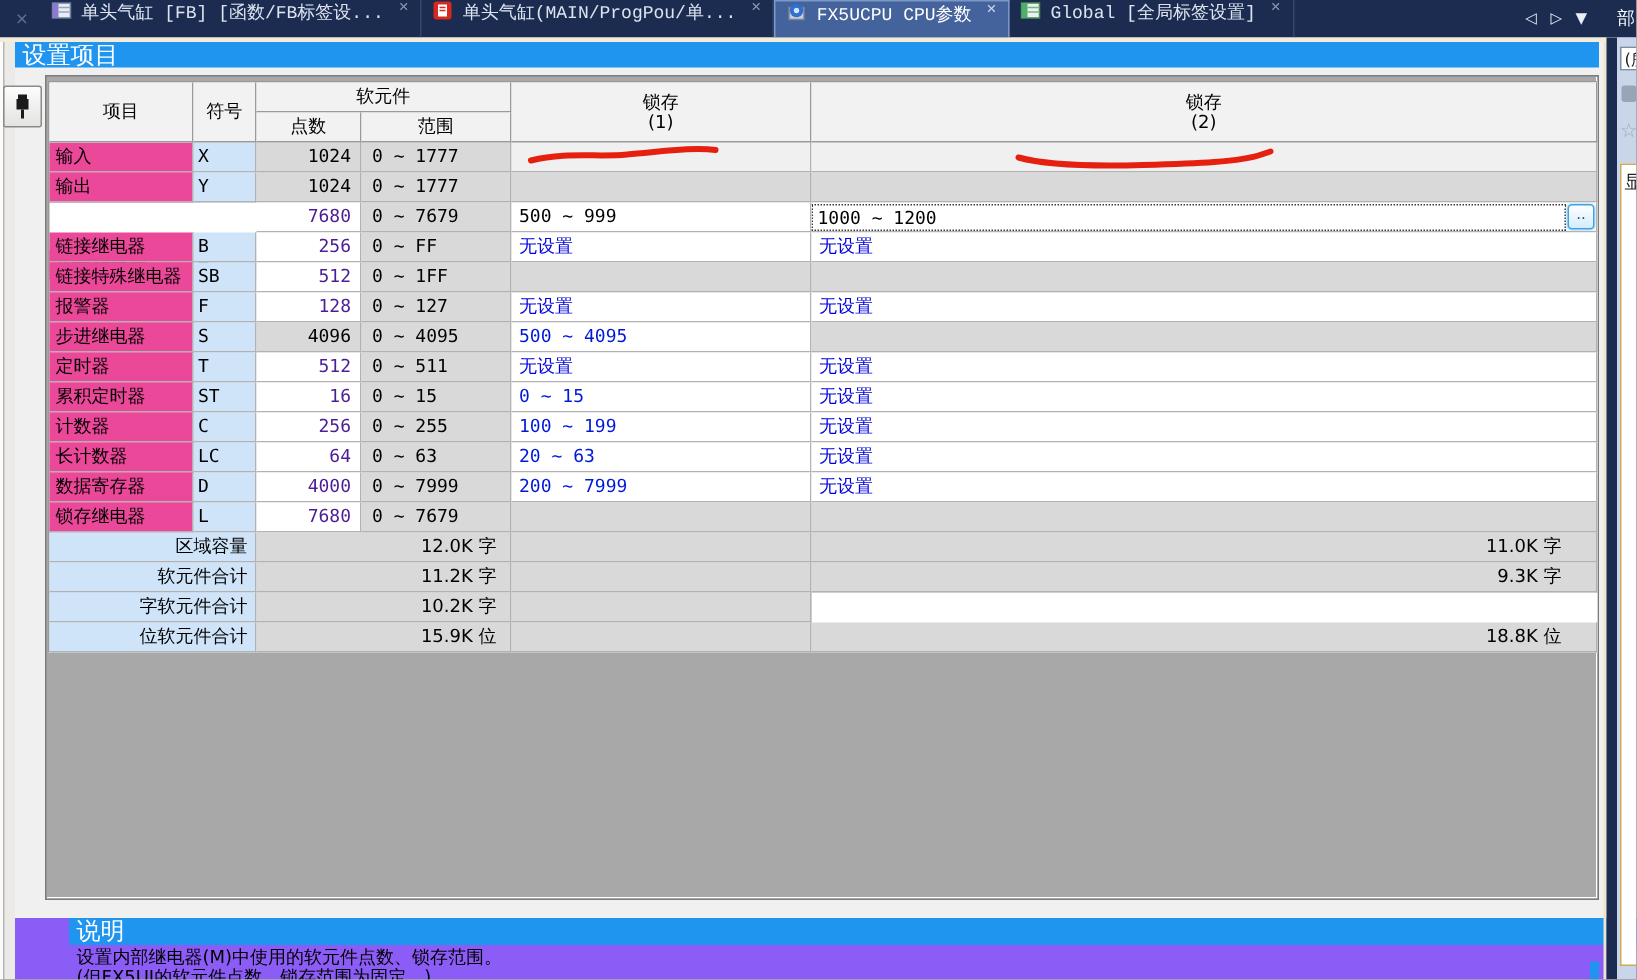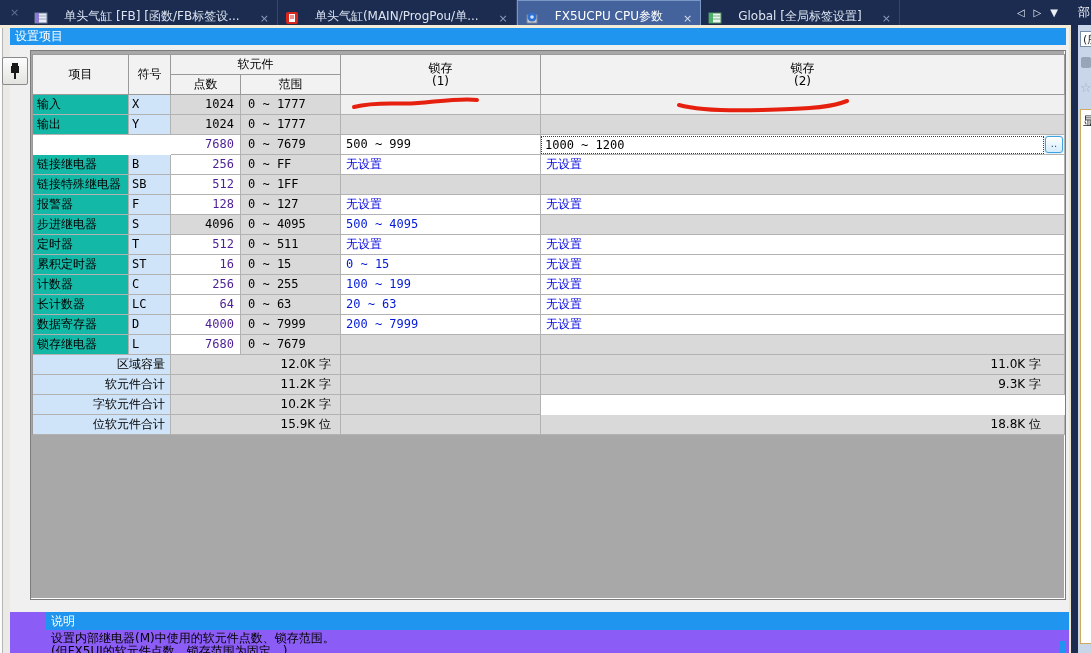--- a/index.html
+++ b/index.html
@@ -2,46 +2,46 @@
 <html><head>
 <meta charset="utf-8">
 <style>
   html,body{margin:0;padding:0;background:#666;}
   #screen{position:relative;width:1091px;height:653px;overflow:hidden;
     font-family:"DejaVu Sans","Liberation Sans",sans-serif;background:#f0f0f0;}
 
   
   #tabbar{position:absolute;left:0;top:0;width:1091px;height:25px;background:#1b2c50;display:flex;align-items:stretch;}
   .tab-ghost-close{color:#5f7194;font-size:11px;line-height:25px;padding:0 8px 0 10px;}
-  .tab{display:flex;align-items:flex-end;gap:16px;padding:0 8px 0 7px;font-size:12px;color:#dde4f0;border-right:1px solid #32456b;cursor:default;}
+  .tab{display:flex;align-items:flex-start;gap:6px;padding:0 8px 0 7px;font-size:12px;color:#dde4f0;border-right:1px solid #32456b;cursor:default;font-family:Liberation Mono, monospace;}
   .tab.active{background:#44629b;border:1px solid #7b97c6;border-bottom:none;color:#ffffff;}
   .tab .close{font-size:11px;color:#8b9cbb;padding-left:4px;}
   .tab.active .close{color:#d5ddeb;}
   .ticon{width:14px;height:14px;display:inline-block;flex:0 0 14px;}
   #tabnav{position:absolute;right:33px;top:0;height:25px;display:flex;align-items:center;gap:9px;color:#e9eef7;font-size:10px;}
   #side-title{position:absolute;right:1px;top:4px;color:#f2f5fa;font-size:12px;width:12px;overflow:hidden;white-space:nowrap;}
 
   .cream-strip{position:absolute;left:0;top:25px;width:1078px;height:3px;background:#f2ecd8;}
 
   
   #leftstrip{position:absolute;left:0;top:28px;width:10px;height:625px;background:#ebeae7;border-right:1px solid #9f9f9f;box-shadow:inset 2px 0 0 #fbfbfb,inset 3px 0 0 #b5b5b5;}
   #pin-button{position:absolute;left:2px;top:57px;width:26px;height:28px;background:linear-gradient(#fdfdfd,#e3e3e0);border:1px solid #8a8a8a;border-radius:2px;box-sizing:border-box;display:flex;align-items:center;justify-content:center;z-index:5;}
 
   
   #docarea{position:absolute;left:10px;top:28px;width:1056px;height:584px;background:#f0f0f0;}
-  .blue-bar{background:#2095f0;color:#ffffff;font-size:12px;line-height:17px;height:17px;padding-left:5px;box-sizing:border-box;white-space:nowrap;}
+  .blue-bar{background:#2095f0;color:#ffffff;font-size:16px;line-height:17px;height:17px;padding-left:5px;box-sizing:border-box;white-space:nowrap;}
   #grid-container{position:absolute;left:20px;top:22px;width:1036px;height:550px;background:#a8a8a8;border:1px solid #7c7c7c;box-sizing:border-box;box-shadow:inset -1px -1px 0 #ffffff;}
 
   #tbl{position:absolute;left:1px;top:3px;width:1032px;border-left:1px solid #9a9a9a;border-top:1px solid #9a9a9a;background:#fff;}
   #thead{position:relative;height:40px;}
   .hcell{position:absolute;box-sizing:border-box;background:#f2f2f2;border-right:1px solid #9a9a9a;border-bottom:1px solid #9a9a9a;display:flex;flex-direction:column;align-items:center;justify-content:center;font-size:12px;line-height:13px;color:#000;}
 
   .trow{display:flex;height:20px;}
   .cell{box-sizing:border-box;height:20px;border-right:1px solid #b2b2b2;border-bottom:1px solid #b2b2b2;font-size:12px;line-height:19px;overflow:hidden;white-space:nowrap;background:#fff;}
-  .c-label{width:96px;background:#14b8a6;padding-left:4px;}
+  .c-label{width:96px;background:#ec4899;padding-left:4px;}
   .c-sym{width:42px;background:#cfe4f8;padding-left:3px;font-family:"DejaVu Sans Mono",monospace;}
   .emph{font-weight:bold;font-style:italic;margin-top:32px;}
   .c-pts{width:70px;text-align:right;padding-right:6px;font-family:"DejaVu Sans Mono",monospace;}
   .c-pts.fixed{background:#d9d9d9;color:#000;}
   .c-pts.edit{background:#ffffff;color:#4c1d95;}
   .c-rng{width:100px;background:#d9d9d9;padding-left:7px;font-family:"DejaVu Sans Mono",monospace;}
   .c-l1{width:200px;padding-left:5px;}
   .c-l2{width:524px;padding-left:5px;}
   .l-off{background:#f0f0f0;}
   .l-gray{background:#d9d9d9;}

